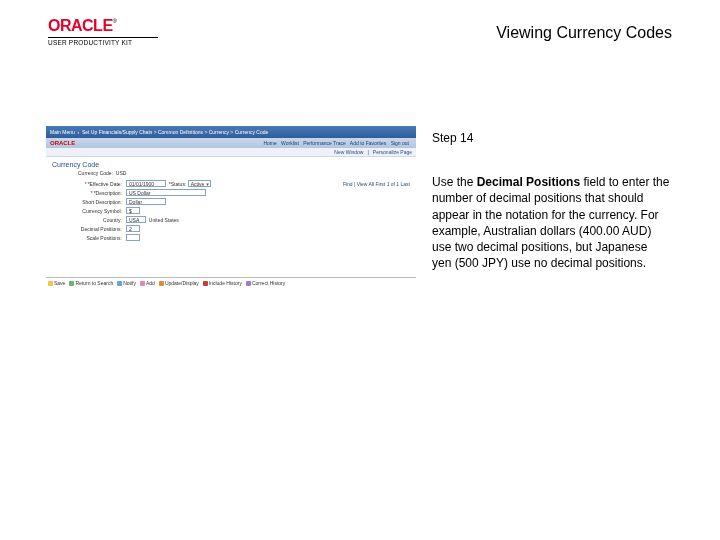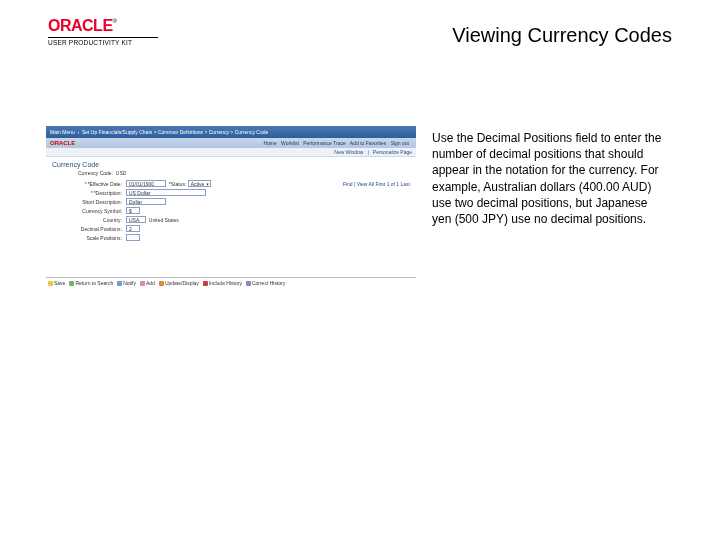--- a/index.html
+++ b/index.html
@@ -6,26 +6,26 @@
   html, body { width: 720px; height: 540px; background: #fff; font-family: Arial, Helvetica, sans-serif; }
   .page { position: relative; width: 720px; height: 540px; }
 
   
   .header { position: absolute; top: 18px; left: 48px; right: 48px; display: flex; justify-content: space-between; align-items: flex-start; }
   .logo-block { display: flex; flex-direction: column; }
   .oracle-logo { font-family: Arial, sans-serif; font-weight: bold; font-size: 16px; color: #e8002b; letter-spacing: -0.5px; line-height: 1; }
   .oracle-logo .tm { font-size: 6px; vertical-align: top; color: #000; font-weight: normal; }
   .logo-rule { border: none; border-top: 1px solid #000; margin: 3px 0 1px 0; width: 110px; }
   .upk { font-size: 6.5px; color: #000; letter-spacing: 0.2px; }
-  .title { font-size: 20px; color: #000; margin-top: 6px; }
+  .title { font-size: 16px; color: #000; margin-top: 6px; }
 
   
   .right-col { position: absolute; top: 130px; left: 432px; width: 238px; font-size: 12px; color: #000; line-height: 1.35; }
   .step-label { margin-bottom: 28px; }
-  .instruction .bold { font-weight: normal; }
+  .instruction .bold { font-weight: bold; }
 
   
   .shot { position: absolute; top: 126px; left: 46px; width: 370px; height: 162px; font-size: 5.5px; color: #333; background: #fff; }
   .shot .topbar { height: 12px; background: linear-gradient(#4a79b6, #2e5d9c); color: #fff; display: flex; align-items: center; padding: 0 4px; font-size: 5px; justify-content: space-between; }
   .shot .subbar { height: 10px; background: linear-gradient(#c8d6ea, #b3c6e1); display: flex; align-items: center; padding: 0 4px; font-size: 5px; color: #1a3d6e; }
   .shot .subbar .olog { color: #c00; font-weight: bold; font-size: 6px; margin-right: 6px; }
   .shot .subbar .crumbs span { margin-right: 3px; }
   .shot .subbar2 { height: 9px; background: #eef2f8; border-bottom: 1px solid #cfd8e6; display: flex; align-items: center; justify-content: flex-end; padding-right: 4px; font-size: 5px; color: #2a4d80; gap: 4px; }
   .shot .pgtitle { font-size: 7px; color: #2a4d80; padding: 4px 6px 2px 6px; }
   .shot .tiny { font-size: 5px; color: #333; padding: 0 6px 3px 32px; }
@@ -56,20 +56,21 @@
     <div class="oracle-logo">
       <span>ORACLE</span><span class="tm">®</span>
     </div>
     <hr class="logo-rule">
     <div class="upk">USER PRODUCTIVITY KIT</div>
   </div>
   <div class="title">Viewing Currency Codes</div>
 </div>
 
 <div class="right-col">
+  <div class="step-label">Step 14</div>
   <div class="instruction">
     <span>Use the </span><span class="bold">Decimal Positions</span><span> field to enter the number of decimal positions that should appear in the notation for the currency. For example, Australian dollars (400.00 AUD) use two decimal positions, but Japanese yen (500 JPY) use no decimal positions.</span>
   </div>
 </div>
 
 <div class="shot">
   <div class="topbar">
     <div>
       <span>Main Menu</span>
       &nbsp;›&nbsp;

